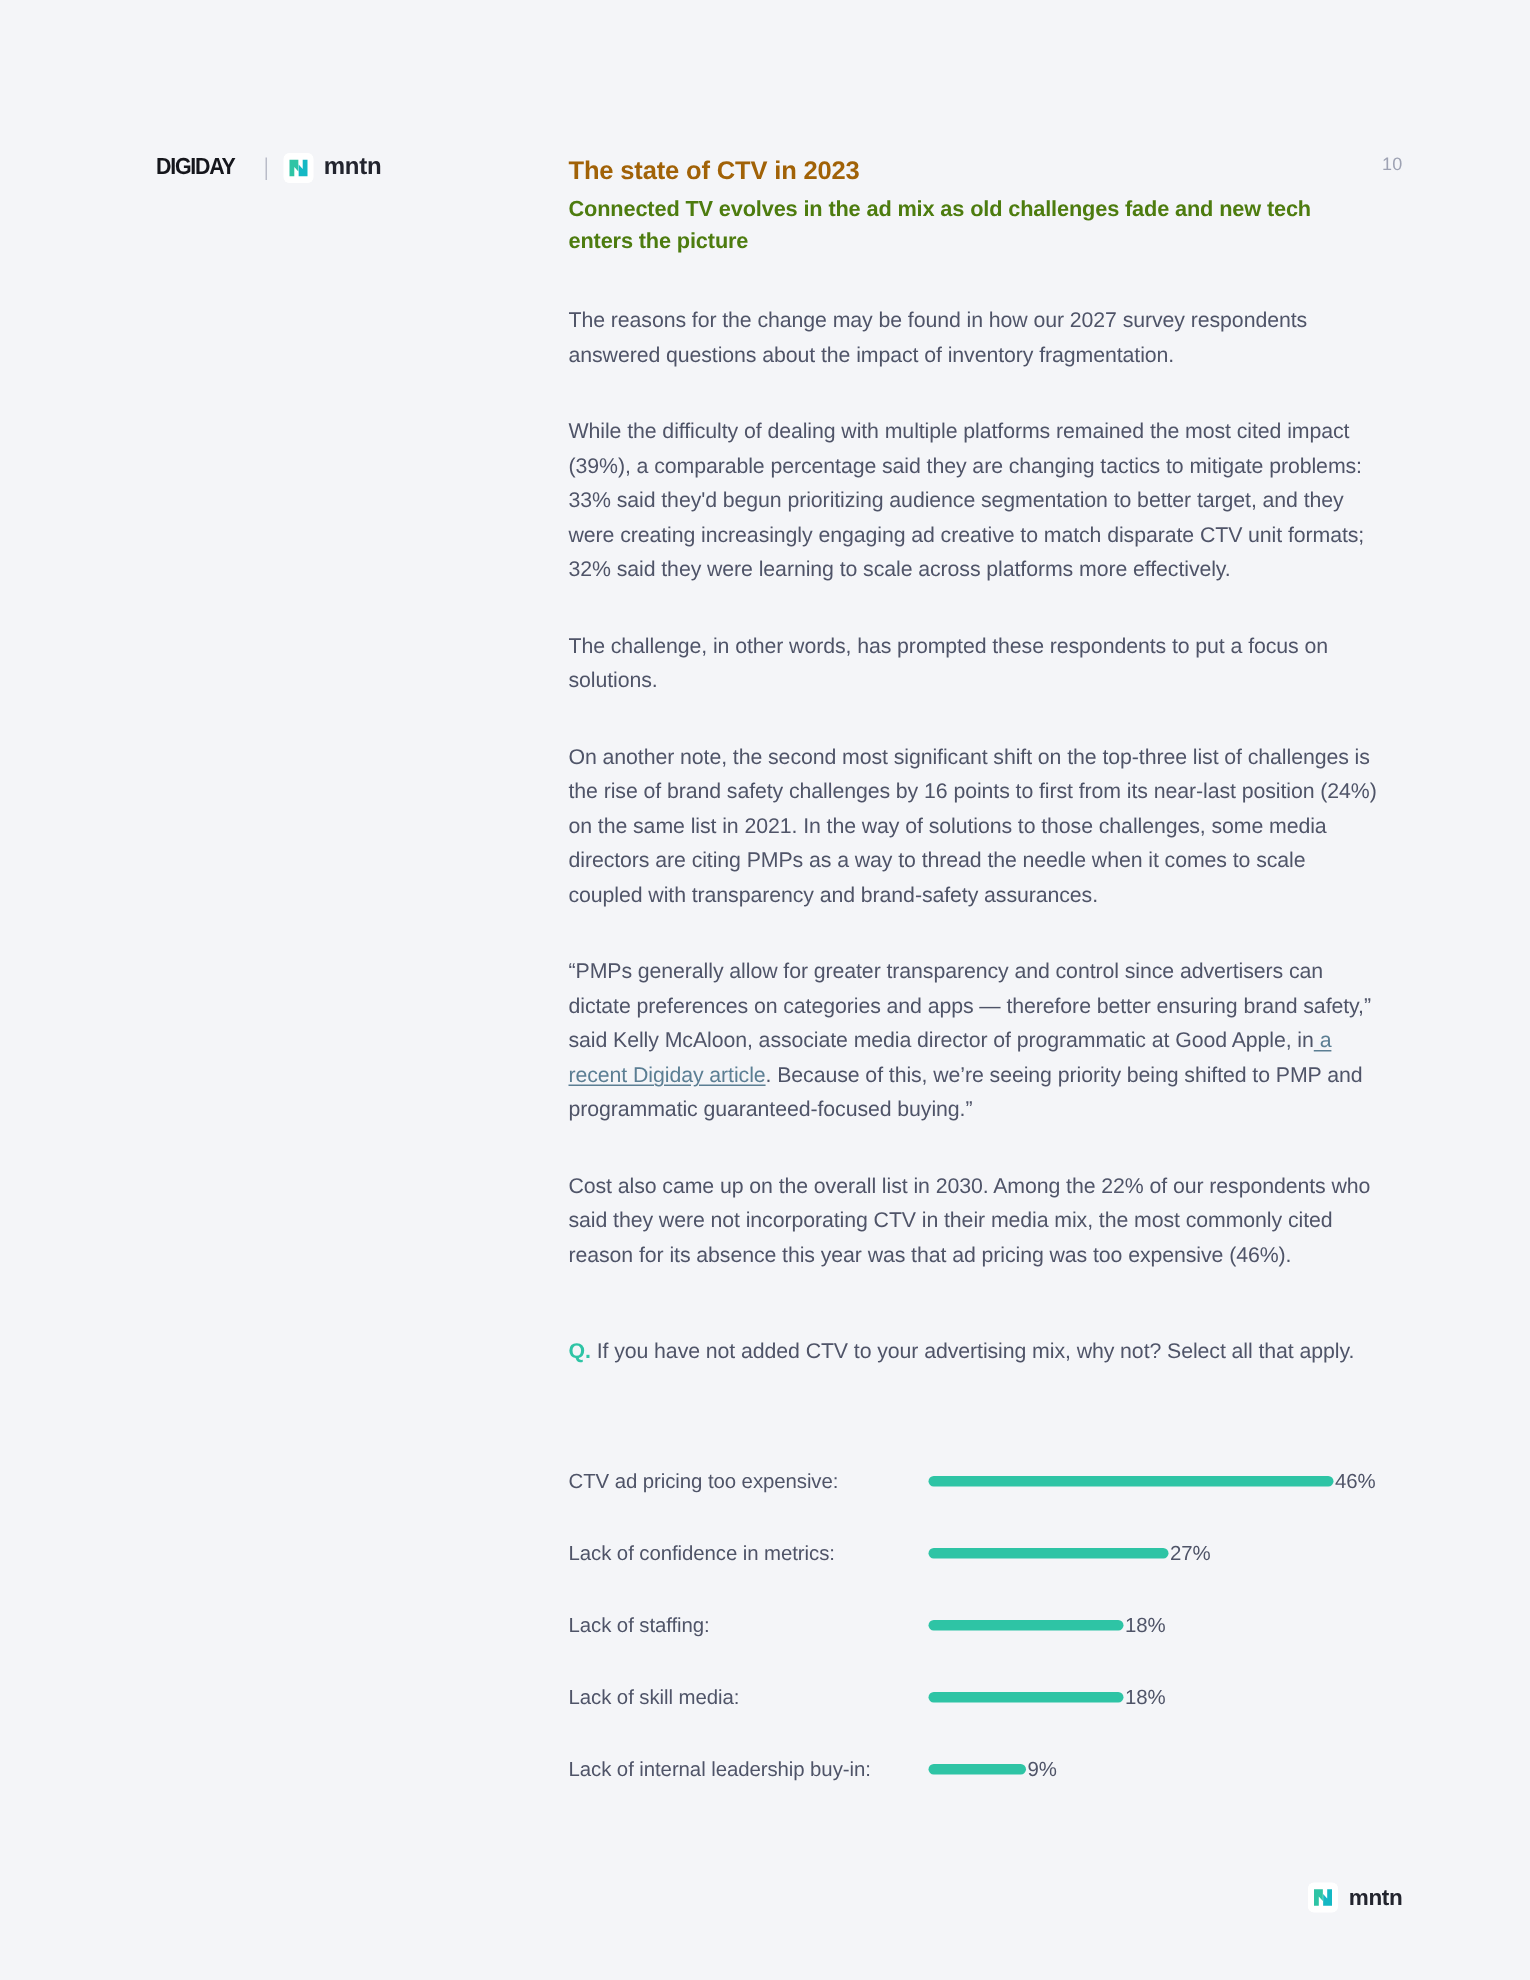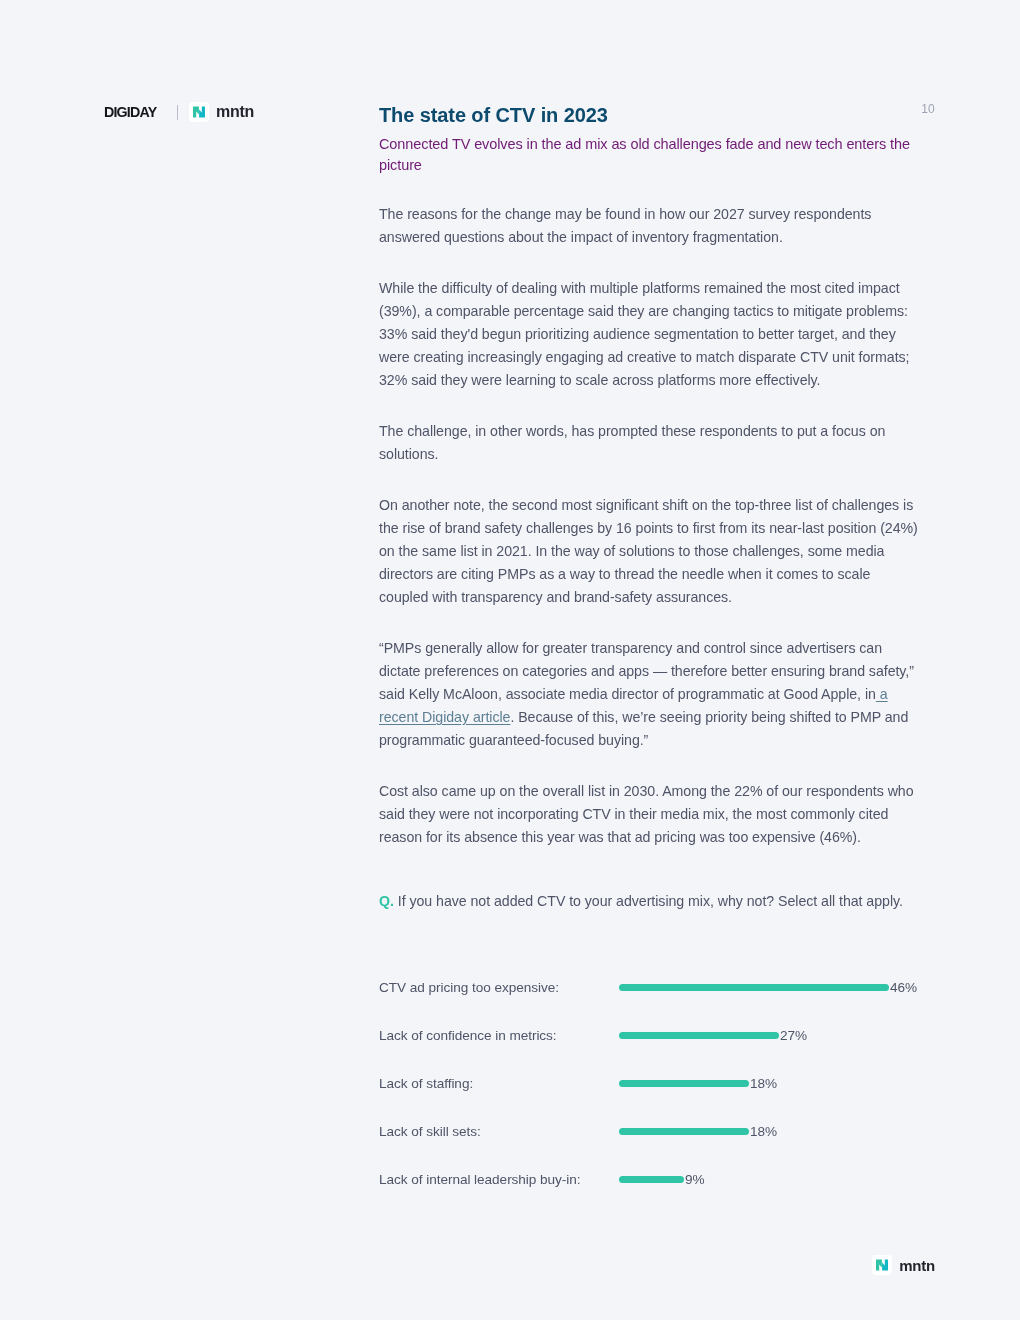--- a/index.html
+++ b/index.html
@@ -78,31 +78,31 @@
   }
 
   
   .title-block {
     position: absolute;
     left: 379px;
     top: 103px;
     width: 540px;
   }
   .doc-title {
-    font-size: 20px;
-    font-weight: 700;
-    color: #0c4a6e;
+    font-size: 17px;
+    font-weight: 700;
+    color: #a16207;
     letter-spacing: -0.1px;
     margin: 0 0 6px 0;
     line-height: 1.25;
   }
   .doc-subtitle {
     font-size: 14.5px;
-    font-weight: 400;
-    color: #701a75;
+    font-weight: 700;
+    color: #4d7c0f;
     line-height: 1.42;
     margin: 0;
     letter-spacing: -0.1px;
   }
 
   
   .body-copy {
     position: absolute;
     left: 379px;
     top: 203px;
@@ -247,21 +247,21 @@
         </div>
       </div>
       <div class="chart-row">
         <div class="chart-label" style="width: 230px;">Lack of staffing:</div>
         <div class="bar-area">
           <div class="bar" style="width: 130px; background: rgb(46, 196, 165);"></div>
           <span class="bar-value">18%</span>
         </div>
       </div>
       <div class="chart-row">
-        <div class="chart-label" style="width: 230px;">Lack of skill sets:</div>
+        <div class="chart-label" style="width: 230px;">Lack of skill media:</div>
         <div class="bar-area">
           <div class="bar" style="width: 130px; background: rgb(46, 196, 165);"></div>
           <span class="bar-value">18%</span>
         </div>
       </div>
       <div class="chart-row">
         <div class="chart-label" style="width: 230px;">Lack of internal leadership buy-in:</div>
         <div class="bar-area">
           <div class="bar" style="width: 65px; background: rgb(46, 196, 165);"></div>
           <span class="bar-value">9%</span>

